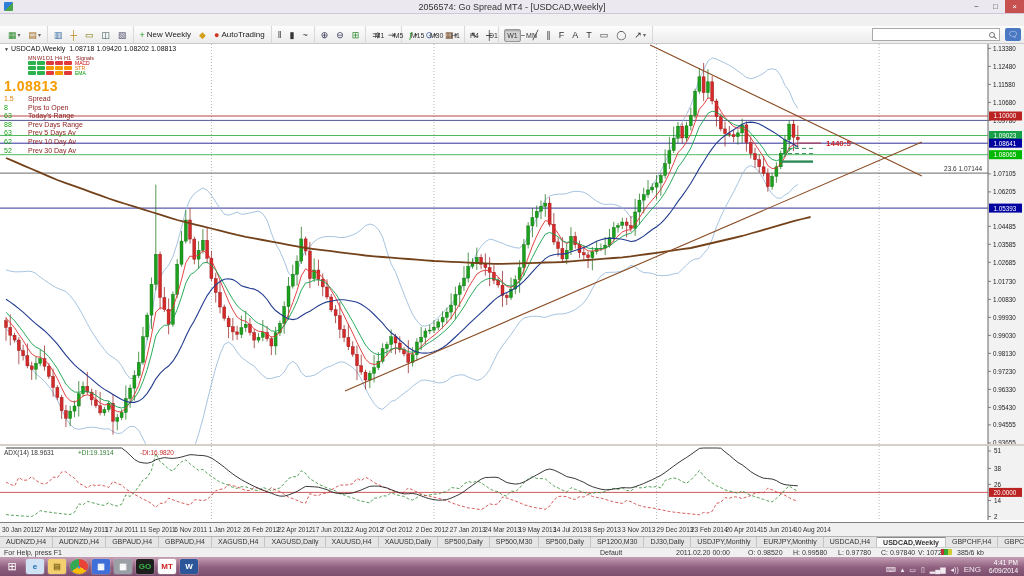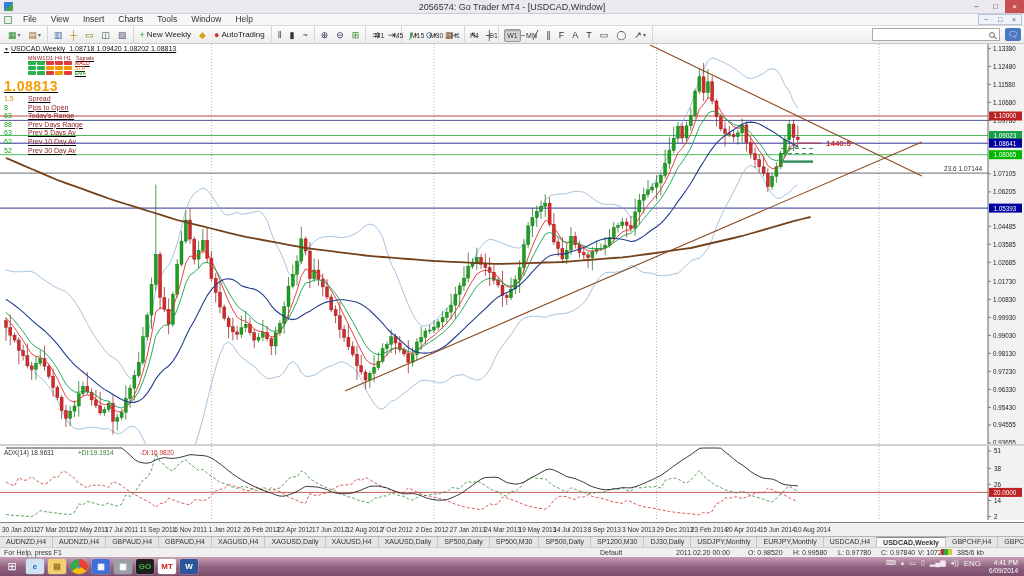--- a/index.html
+++ b/index.html
@@ -35,21 +35,21 @@
   .tf.active{background:#d7d7d7;border:1px solid #979797;box-shadow:inset 0 1px 2px rgba(0,0,0,.25);}
   .searchbox{position:absolute;right:24px;top:2px;width:128px;height:13px;border:1px solid #a9a9a9;background:#fff;display:flex;align-items:center;}
   .searchbox input{border:0;flex:1;font-size:8px;height:11px;outline:none;padding:0 3px;font-family:"Liberation Sans",sans-serif;background:transparent;}
   .mag{width:6px;height:6px;border:1px solid #777;border-radius:50%;position:relative;margin-right:4px;flex:none;}
   .mag::after{content:"";position:absolute;width:4px;height:1px;background:#777;transform:rotate(45deg);right:-3px;bottom:-1px;}
   .helpbadge{position:absolute;right:3px;top:2px;width:16px;height:13px;background:#4a78c2;color:#fff;
              font-size:8px;text-align:center;line-height:13px;border-radius:2px;}
   
   .chartarea{position:absolute;left:0;top:44px;width:1024px;height:492px;background:#fff;}
   svg{display:block;}
-  .infopanel{position:absolute;left:4px;top:1px;pointer-events:none;text-decoration:underline;}
+  .infopanel{position:absolute;left:4px;top:1px;pointer-events:none;}
   .symline{font-size:7px;color:#111;white-space:nowrap;}
   .symline .tri{font-size:5px;color:#333;margin-right:2px;}
   .sigbox{margin-top:3px;margin-left:24px;}
   .sighead{font-size:5.5px;color:#8b1a1a;display:flex;}
   .sighead span{width:9px;}
   .sighead .sigtitle{width:auto;margin-left:3px;}
   .sigtable{display:flex;}
   .siggrid{}
   .sigrow{height:5px;}
   .sigcell{display:inline-block;width:8px;height:4px;margin-right:1px;border-radius:1px;vertical-align:top;}
@@ -72,48 +72,39 @@
              font-size:7px;color:#333;}
   .statusbar span{position:absolute;top:1px;white-space:nowrap;}
   .histicon{position:absolute;top:2px;left:941px;width:11px;height:6px;
             background:linear-gradient(90deg,#b33 0 30%,#3a3 30% 65%,#cc3 65% 100%);}
   
   .taskbar{position:absolute;left:0;top:557px;width:1024px;height:19px;
            background:linear-gradient(#c59fb4,#8e5f7e 55%,#7c4e6d);display:flex;align-items:center;}
   .startbtn{width:24px;height:19px;display:flex;align-items:center;justify-content:center;color:#fff;font-size:11px;}
   .app{width:18px;height:15px;margin:0 2px;border-radius:2px;display:inline-flex;align-items:center;justify-content:center;
        font-size:8px;font-weight:bold;box-shadow:0 0 0 1px rgba(255,255,255,.15);}
-  .tray{margin-left:auto;display:flex;align-items:flex-start;color:#f3e9f0;font-size:8px;gap:5px;padding-right:2px;}
+  .tray{margin-left:auto;display:flex;align-items:flex-end;color:#f3e9f0;font-size:8px;gap:5px;padding-right:2px;}
   .trayico{display:inline-block;}
   .clock{font-size:6.5px;text-align:right;color:#fff;line-height:7.5px;margin-left:3px;margin-right:4px;}
 </style>
 </head>
 <body>
 
 <div class="screen">
 
   <div class="titlebar">
     <span class="appicon"></span>
-    <span class="titletext">2056574: Go Trader MT4 - [USDCAD,Window]</span>
+    <span class="titletext">2056574: Go Spread MT4 - [USDCAD,Weekly]</span>
     <span class="winbtns" id="winbtns">
         <span class="winbtn">−</span>
         <span class="winbtn">□</span>
         <span class="winbtn close">×</span>
       </span>
   </div>
 
-  <div class="menubar">
-    <span class="docicon"></span>
-    <span id="menus"><span class="menu-item">File</span><span class="menu-item">View</span><span class="menu-item">Insert</span><span class="menu-item">Charts</span><span class="menu-item">Tools</span><span class="menu-item">Window</span><span class="menu-item">Help</span></span>
-    <span class="mdibtns" id="mdibtns">
-        <span class="mdibtn">−</span>
-        <span class="mdibtn">□</span>
-        <span class="mdibtn">×</span>
-      </span>
-  </div>
 
   <div class="toolbar" id="toolbar">
       <div class="tgroup">
         <span class="tbtn">
           <span class="tico" style="color: rgb(46, 139, 46);">▦</span>
           <span class="tdrop">▾</span>
         </span>
         <span class="tbtn">
           <span class="tico" style="color: rgb(160, 106, 32);">▤</span>
           <span class="tdrop">▾</span>

